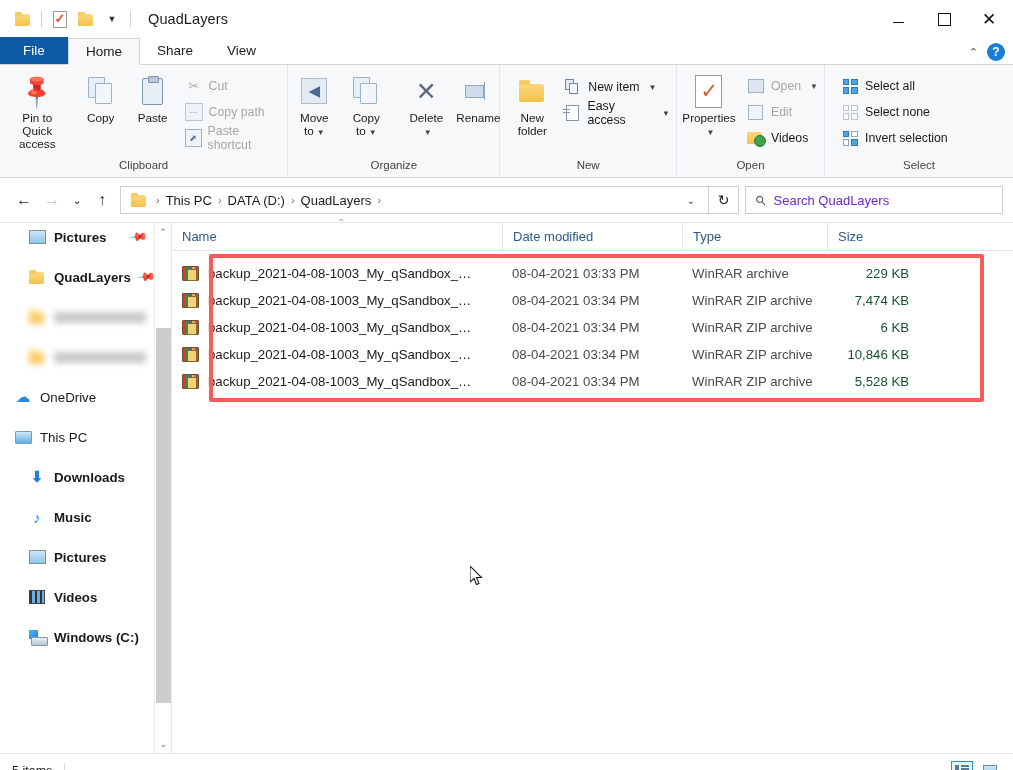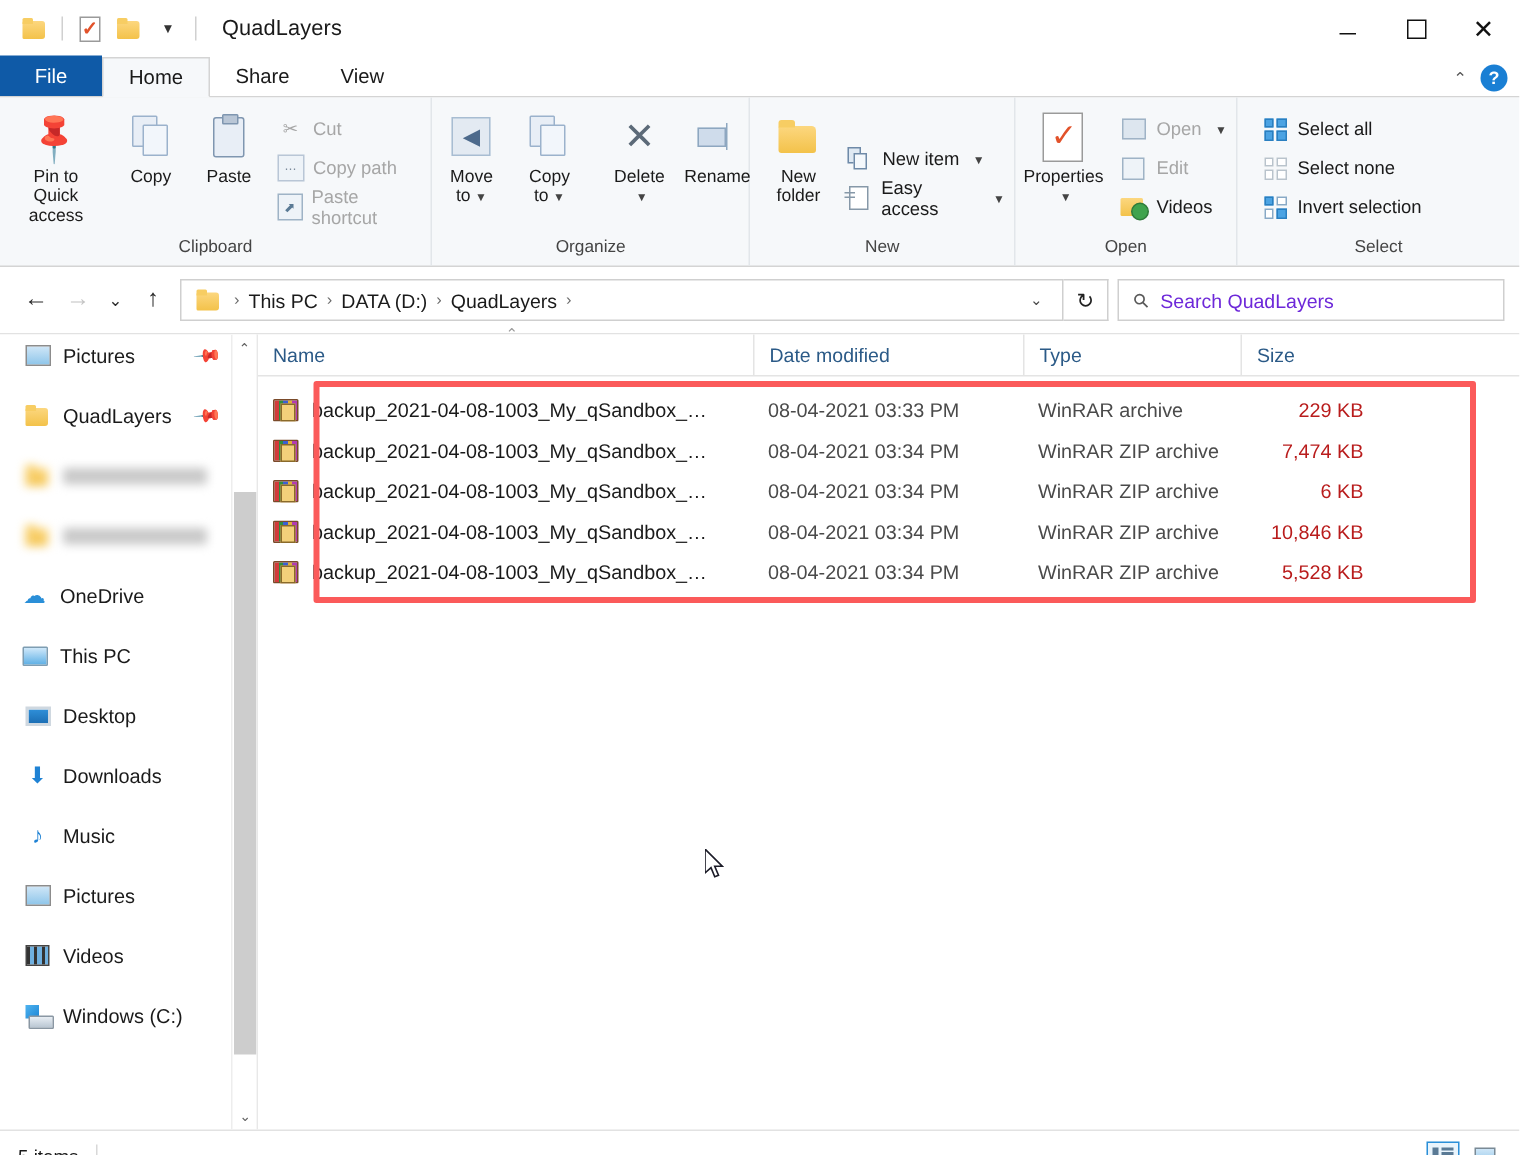--- a/index.html
+++ b/index.html
@@ -150,21 +150,21 @@
   
   .body { display:flex; height:531px; border-top:1px solid #e2e2e2; }
 
   
   .sidebar { width:172px; position:relative; overflow:hidden; background:#fff;
              border-right:1px solid #e8e8e8;}
   .navitem { height:40px; display:flex; align-items:center; gap:8px; font-size:13.3px;
              color:#1a1a1a; padding-right:8px; position:relative;}
   .navitem .pinmark { margin-left:auto; font-size:12px; color:#7a7a7a; transform:rotate(40deg);}
   .ni-ic { width:18px;height:18px;display:flex;align-items:center;justify-content:center;flex:0 0 18px;}
-  .ind1 { padding-left:16px; }
+  .ind1 { padding-left:28px;font-weight:bold; }
   .ind0 { padding-left:14px; }
   .blur-item { filter: blur(3.2px); }
   .pic-ic{width:17px;height:14px;background:linear-gradient(180deg,#cfe6f7,#8fc6ea);
           border:1px solid #8c8c8c;}
   .cloud-ic{font-size:15px;color:#2a8fd8;}
   .pc-ic{width:17px;height:13px;background:linear-gradient(180deg,#cfe8fa,#5fb0e5);
          border:1px solid #7e9db2;border-radius:1px;}
   .cube-ic{width:15px;height:15px;background:linear-gradient(135deg,#7fd6e8,#2a9fd0);border-radius:2px;}
   .desk-ic{width:17px;height:13px;background:linear-gradient(180deg,#2f8fd8,#1c6fb5);
            border:2px solid #cfd8e0;}
@@ -193,21 +193,21 @@
   .col + .col { border-left:1px solid #e4e4e4; }
   .sortmark { position:absolute; top:-6px; left:50%; font-size:10px; color:#9a9a9a;}
   .c-name{ width:330px; }
   .c-date{ width:180px; }
   .c-type{ width:145px; }
   .c-size{ width:100px; }
   .row { height:27px; display:flex; align-items:center; font-size:13.2px; color:#1a1a1a;}
   .cell{ padding-left:10px; display:flex; align-items:center; gap:9px; overflow:hidden;
          white-space:nowrap;}
   .cell.date,.cell.type{ color:#4a4a4a; }
-  .cell.size{ justify-content:flex-end; padding-right:18px; color:#b91c1c;}
+  .cell.size{ justify-content:flex-end; padding-right:18px; color:#14532d;}
   .rar-ic{ width:17px;height:15px;flex:0 0 17px;position:relative;
            background:repeating-linear-gradient(90deg,#d23b3b 0 3px,#2f8f3f 3px 6px,#3b5fd2 6px 9px,#e0b03a 9px 12px,#b23bb2 12px 15px,#d23b3b 15px 17px);
            border:1px solid #7a4a2a;border-radius:1px;}
   .rar-ic:after{content:"";position:absolute;left:4px;top:2px;width:8px;height:10px;
            background:#f2d07a;border:1px solid #8a6a2a;}
   .redbox { position:absolute; border:4px solid #fb5a5a; border-radius:2px;
             pointer-events:none; }
   .cursor { position:absolute; width:13px; height:20px; }
 
   
@@ -348,21 +348,21 @@
 
     <div class="rgroup" style="width:182px">
       <div class="rgroup-body">
         <div class="bigbtn" style="margin-left:6px">
           <div class="ic">
               <div class="newfolder-ic"></div>
             </div>
           <div class="lbl">New</div>
           <div class="lbl">folder</div>
         </div>
-        <div class="smallcol" style="margin-top:20px">
+        <div class="smallcol" style="margin-top:1px">
           <div class="smallbtn">
             <span class="sic">
                 <span class="newitem-ic">
                   <i></i>
                   <i></i>
                 </span>
               </span>
             <span>New item</span>
             <span class="dd">▼</span>
           </div>
@@ -516,26 +516,20 @@
           <span>OneDrive</span>
         </div>
         <div class="navitem ind0">
           <span class="ni-ic">
               <span class="pc-ic"></span>
             </span>
           <span>This PC</span>
         </div>
         <div class="navitem ind1">
           <span class="ni-ic">
-              <span class="desk-ic"></span>
-            </span>
-          <span>Desktop</span>
-        </div>
-        <div class="navitem ind1">
-          <span class="ni-ic">
               <span class="dl-ic">⬇</span>
             </span>
           <span>Downloads</span>
         </div>
         <div class="navitem ind1">
           <span class="ni-ic">
               <span class="mus-ic">♪</span>
             </span>
           <span>Music</span>
         </div>

